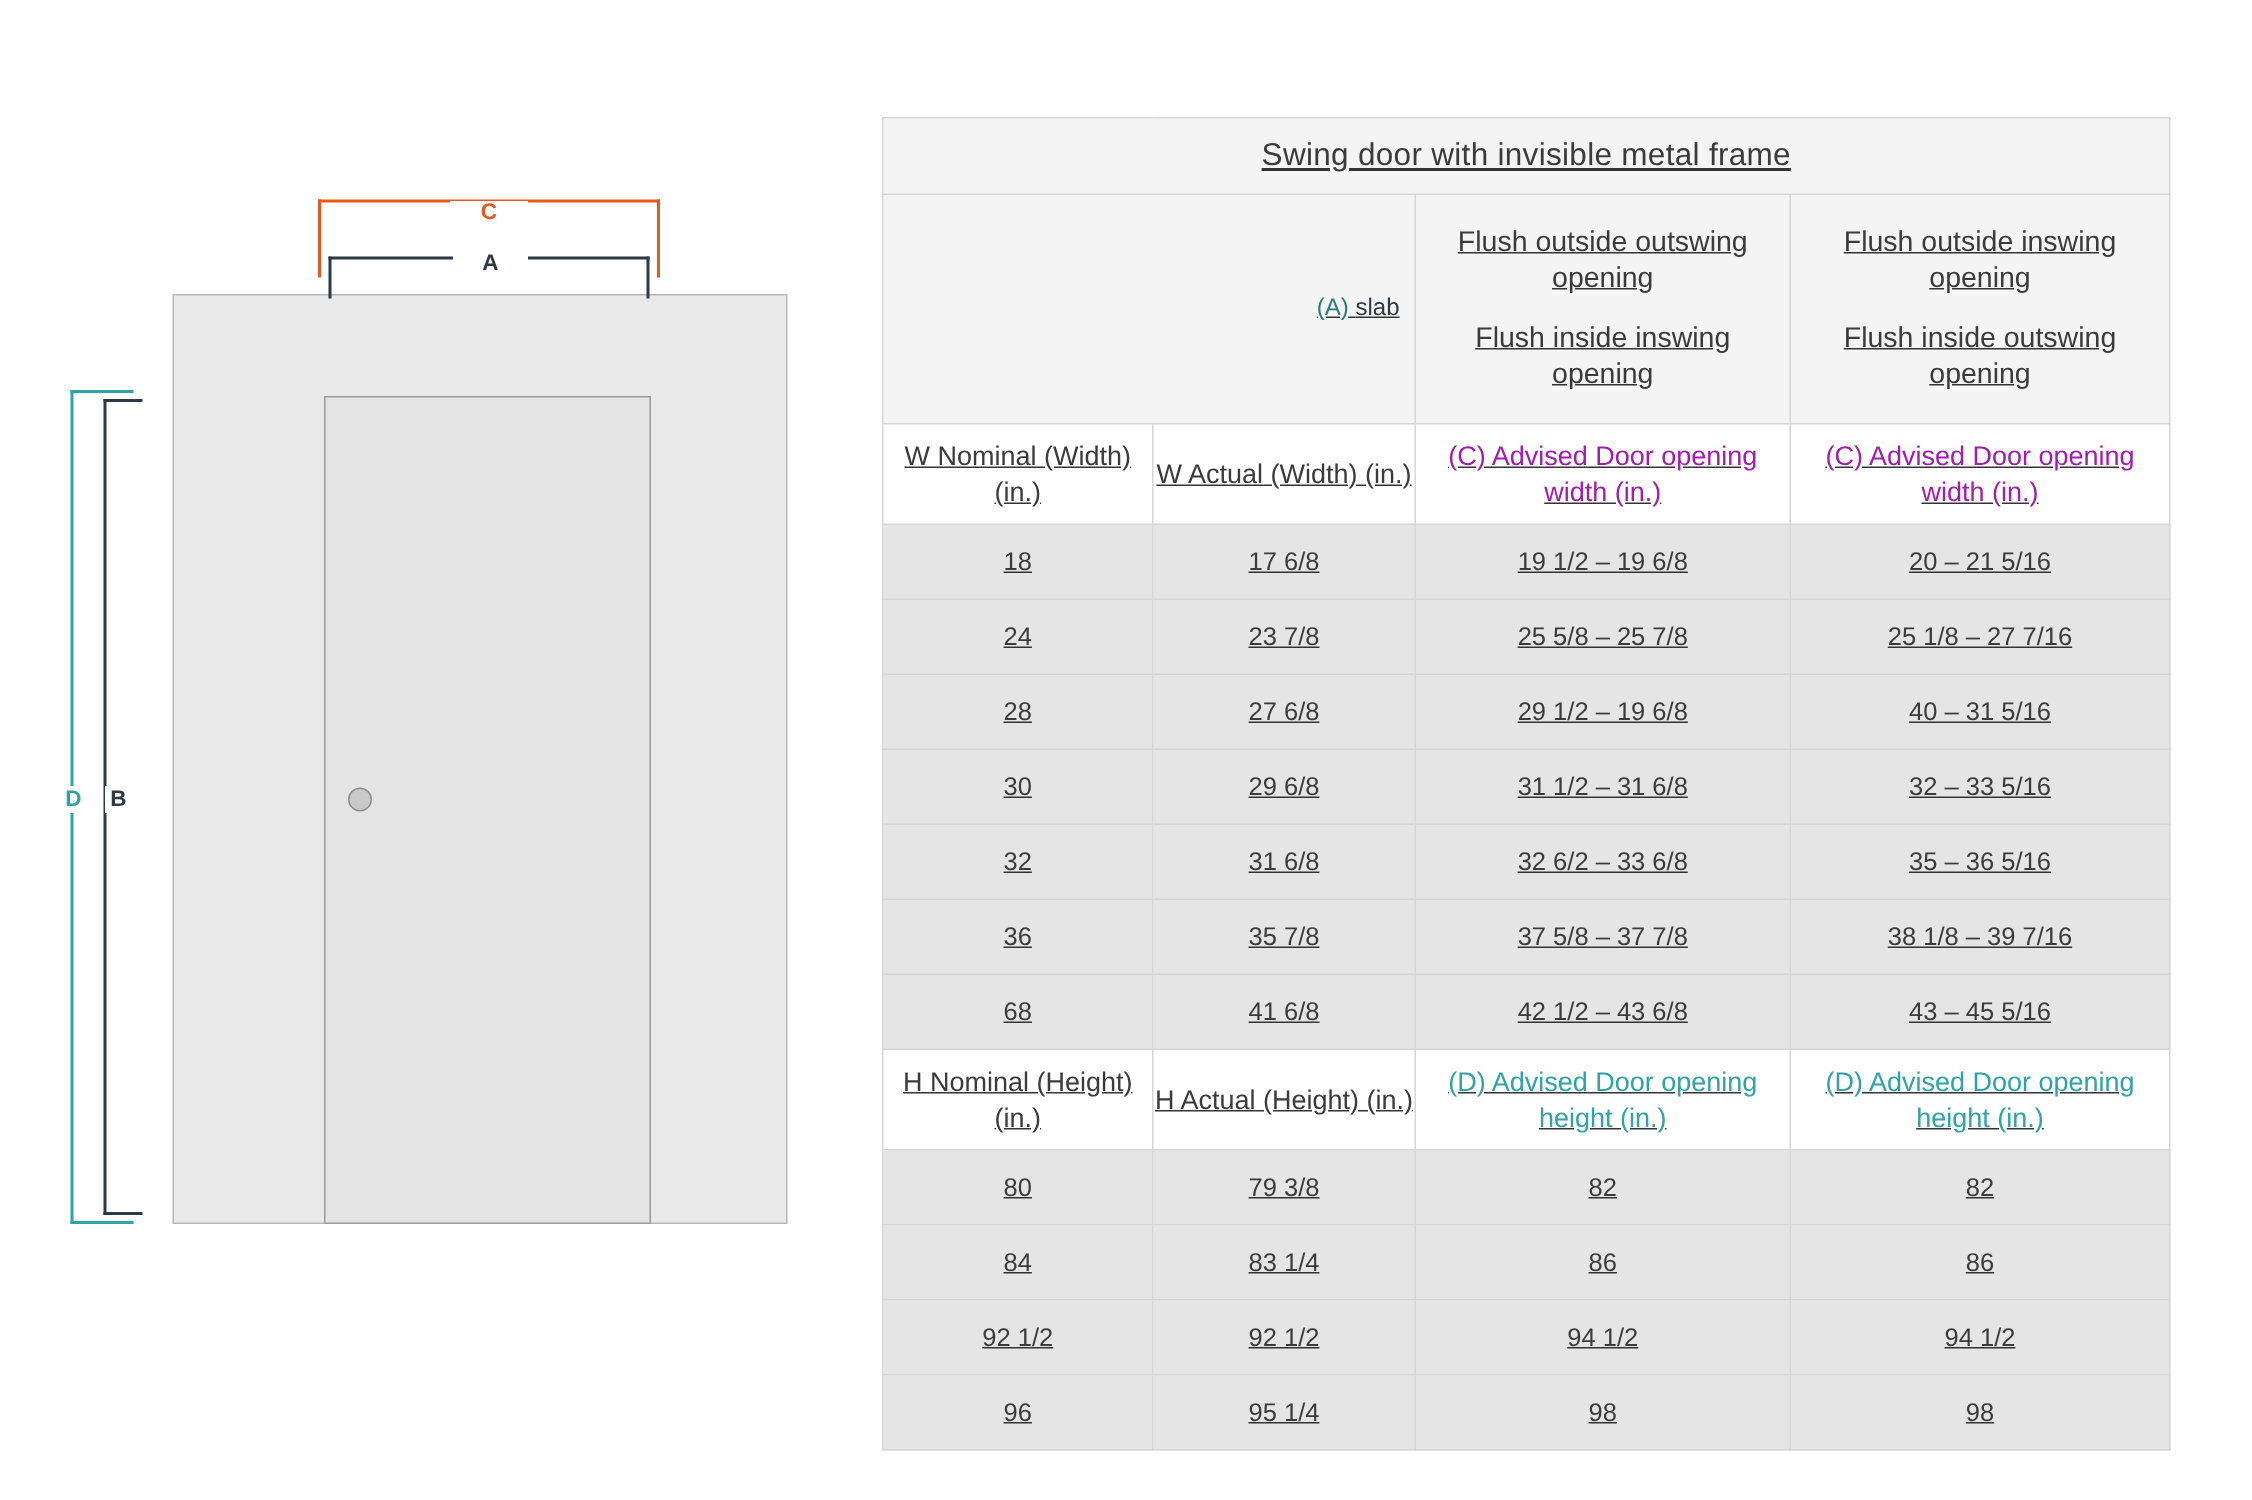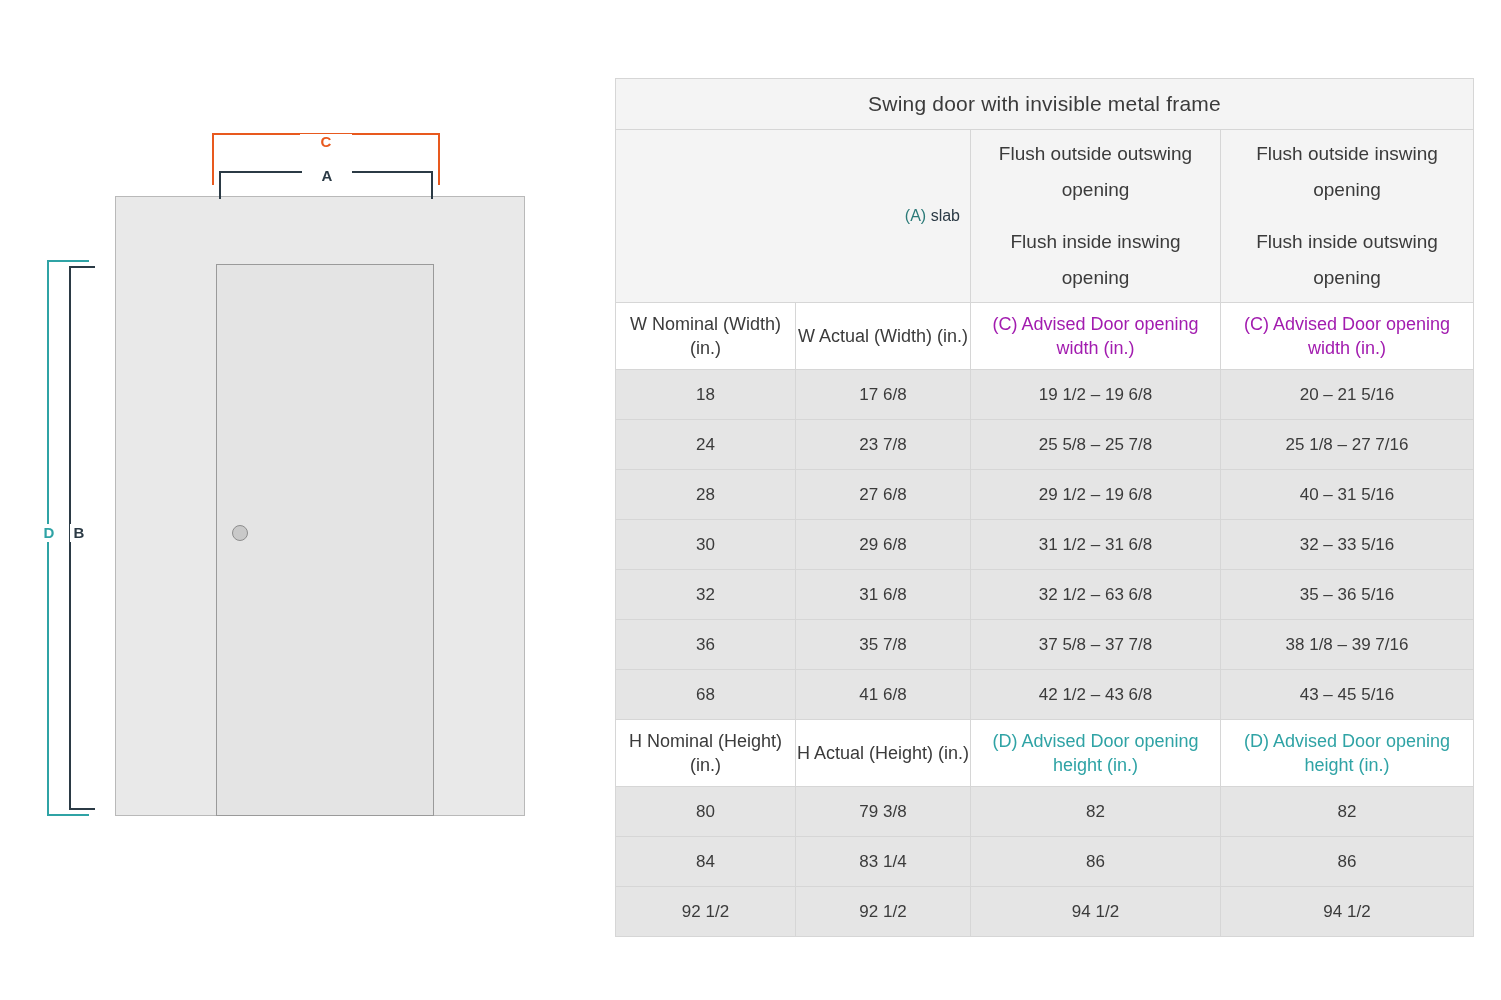--- a/index.html
+++ b/index.html
@@ -153,23 +153,24 @@
     font-size: 15px;
     font-weight: bold;
     color: #2b3a45;
     background: #ffffff;
     line-height: 18px;
   }
 
   
   #spec-table-wrap {
     position: absolute;
-    left: 615px;
+    left: 588px;
     top: 78px;
     width: 858px;
+    text-decoration: underline;
   }
   table.spec {
     border-collapse: collapse;
     width: 858px;
     table-layout: fixed;
   }
   table.spec td, table.spec th {
     border: 1px solid #d6d6d6;
     text-align: center;
     vertical-align: middle;
@@ -183,21 +184,21 @@
     color: #2b3a45;
     height: 48px;
     letter-spacing: 0.2px;
   }
   .head-row td {
     background: #f4f4f4;
     height: 140px;
     font-size: 19px;
     color: #3b3b3b;
     padding: 6px 10px;
-    line-height: 36px;
+    line-height: 24px;
   }
   .head-row td.slab-cell {
     font-size: 16px;
     text-align: right;
   }
   .slab-letter {
     color: #2b7a78;
     font-weight: normal;
   }
   .slab-word {
@@ -311,21 +312,21 @@
       </tr>
       <tr class="data-row">
         <td>30</td>
         <td>29 6/8</td>
         <td>31 1/2 – 31 6/8</td>
         <td>32 – 33 5/16</td>
       </tr>
       <tr class="data-row">
         <td>32</td>
         <td>31 6/8</td>
-        <td>32 1/2 – 63 6/8</td>
+        <td>32 6/2 – 33 6/8</td>
         <td>35 –  36 5/16</td>
       </tr>
       <tr class="data-row">
         <td>36</td>
         <td>35 7/8</td>
         <td>37 5/8 – 37 7/8</td>
         <td>38 1/8 – 39 7/16</td>
       </tr>
       <tr class="data-row">
         <td>68</td>
@@ -352,15 +353,21 @@
         <td>83 1/4</td>
         <td>86</td>
         <td>86</td>
       </tr>
       <tr class="data-row">
         <td>92 1/2</td>
         <td>92 1/2</td>
         <td>94 1/2</td>
         <td>94 1/2</td>
       </tr>
+      <tr class="data-row">
+        <td>96</td>
+        <td>95 1/4</td>
+        <td>98</td>
+        <td>98</td>
+      </tr>
     </tbody>
   </table>
 </div>
 
 </body></html>

